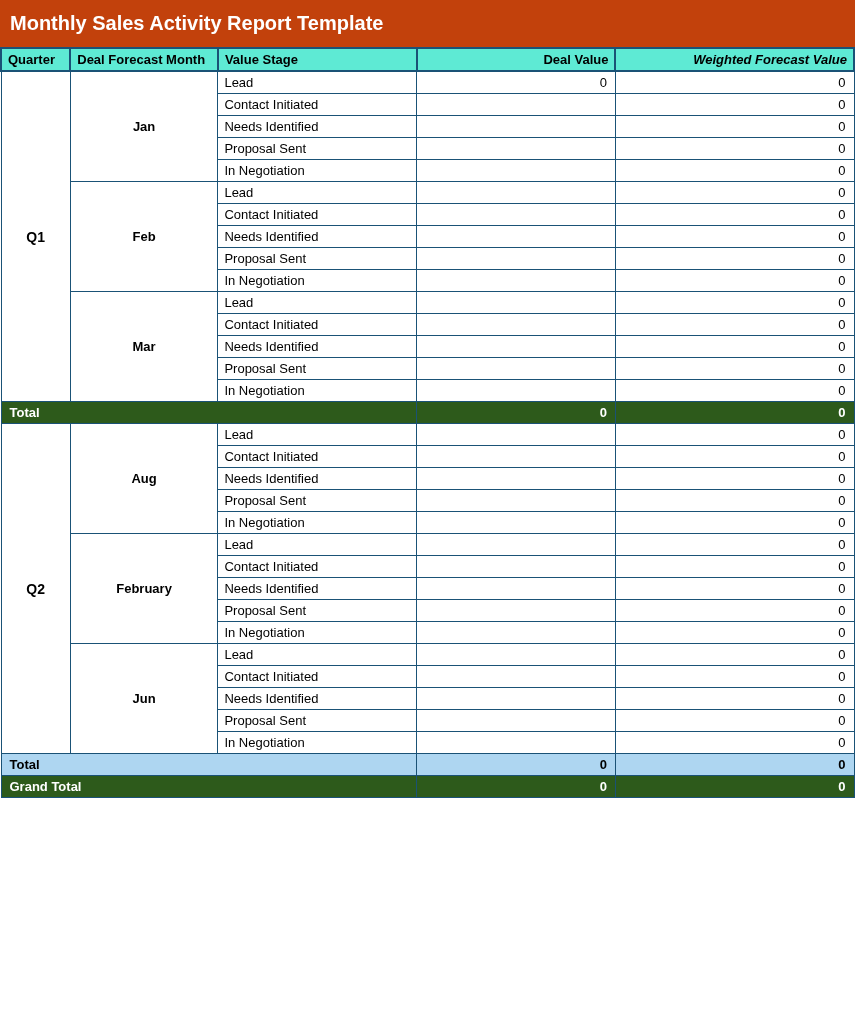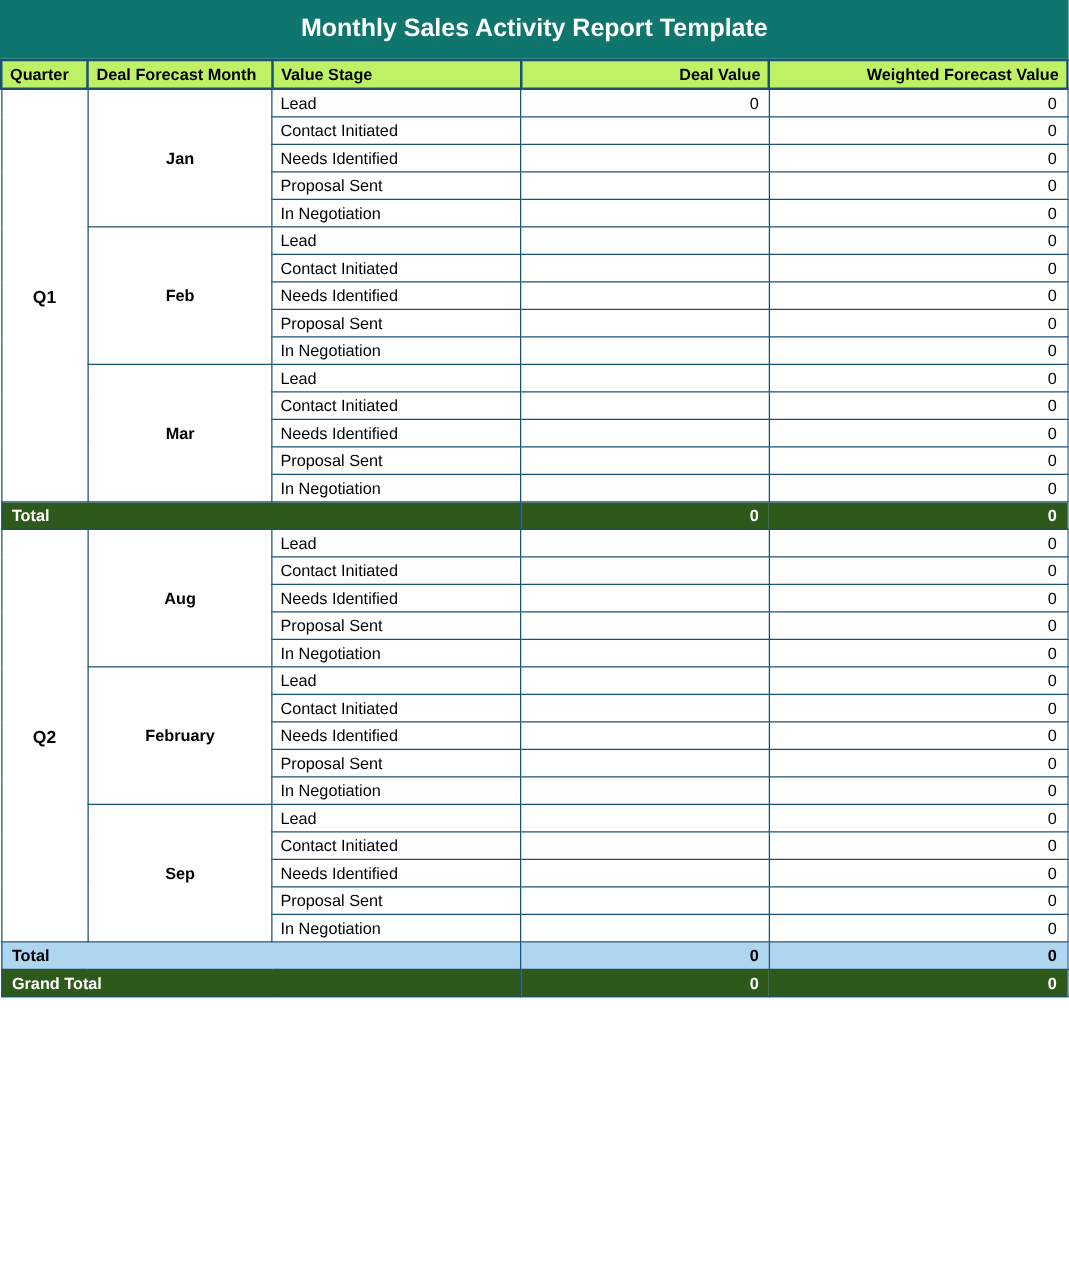--- a/index.html
+++ b/index.html
@@ -3,50 +3,50 @@
   <meta charset="utf-8">
   <style>
     * { margin: 0; padding: 0; box-sizing: border-box; }
     body {
       font-family: Arial, sans-serif;
       font-size: 13px;
       background: #fff;
       width: 855px;
     }
     .title-bar {
-      background-color: #0f766e;
+      background-color: #c2410c;
       color: white;
-      text-align: center;
+      text-align: left;
       padding: 12px 10px;
       font-size: 20px;
       font-weight: bold;
     }
     table {
       width: 100%;
       border-collapse: collapse;
     }
     th, td {
       border: 1px solid #1a5276;
       padding: 3px 6px;
     }
     thead th {
-      background-color: #bef264;
+      background-color: #5eead4;
       font-weight: bold;
       text-align: left;
       border: 2px solid #1a5276;
     }
     thead th.right-align {
       text-align: right;
       margin-top: 11px;
     }
     .col-quarter { width: 55px; }
     .col-month { width: 130px; }
     .col-stage { width: 175px; }
     .col-value { width: 175px; }
-    .col-weighted { width: 210px; }
+    .col-weighted { width: 210px; font-style: italic; }
 
     .quarter-cell {
       text-align: center;
       font-weight: bold;
       font-size: 14px;
       vertical-align: middle;
       margin-left: 44px;
     }
     .month-cell {
       text-align: center;
@@ -251,21 +251,21 @@
         <td>Proposal Sent</td>
         <td class="value-cell"></td>
         <td class="value-cell">0</td>
       </tr>
       <tr class="data-row">
         <td>In Negotiation</td>
         <td class="value-cell"></td>
         <td class="value-cell">0</td>
       </tr>
       <tr class="data-row">
-        <td rowspan="5" class="month-cell">Sep</td>
+        <td rowspan="5" class="month-cell">Jun</td>
         <td>Lead</td>
         <td class="value-cell"></td>
         <td class="value-cell">0</td>
       </tr>
       <tr class="data-row">
         <td>Contact Initiated</td>
         <td class="value-cell"></td>
         <td class="value-cell">0</td>
       </tr>
       <tr class="data-row">

